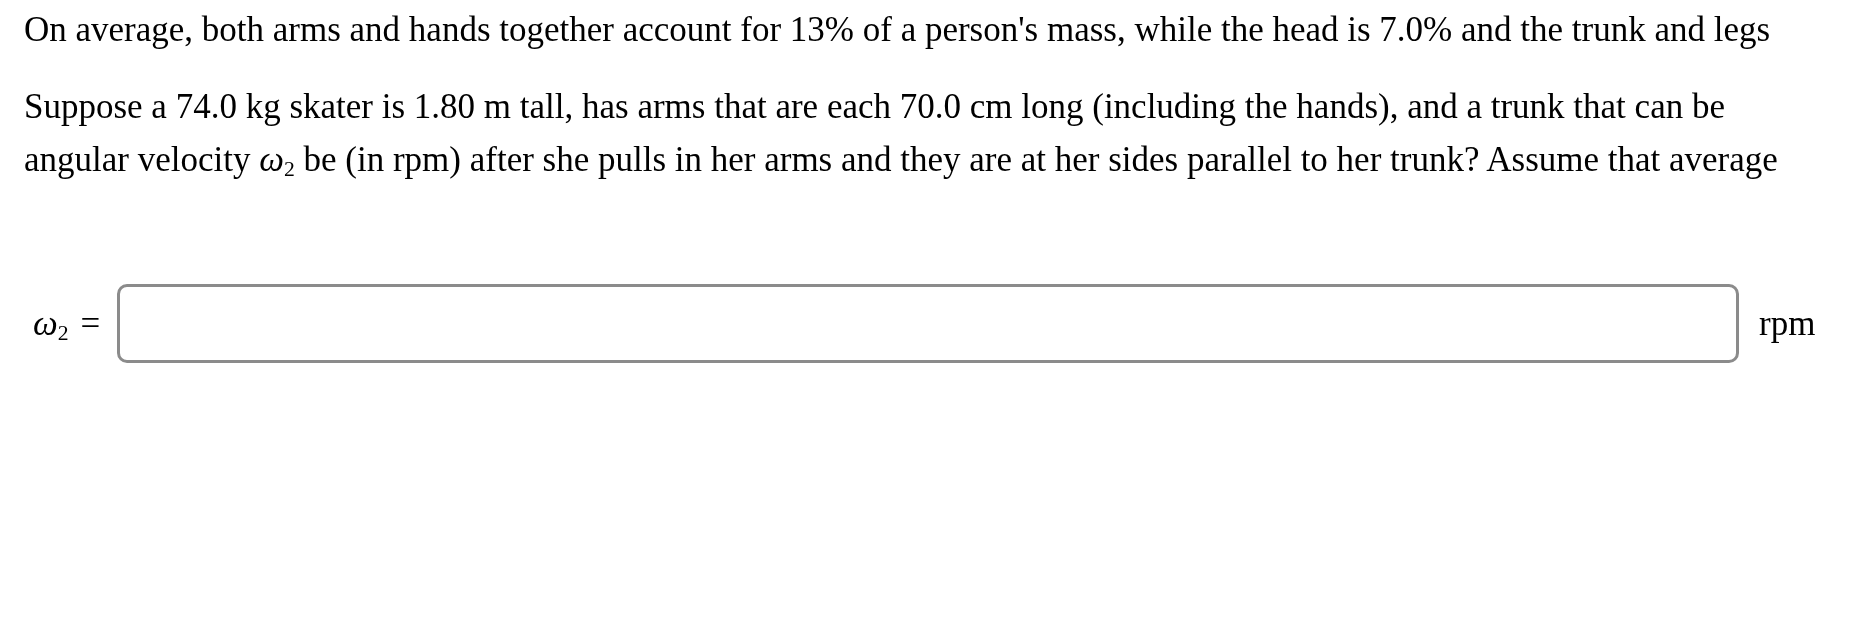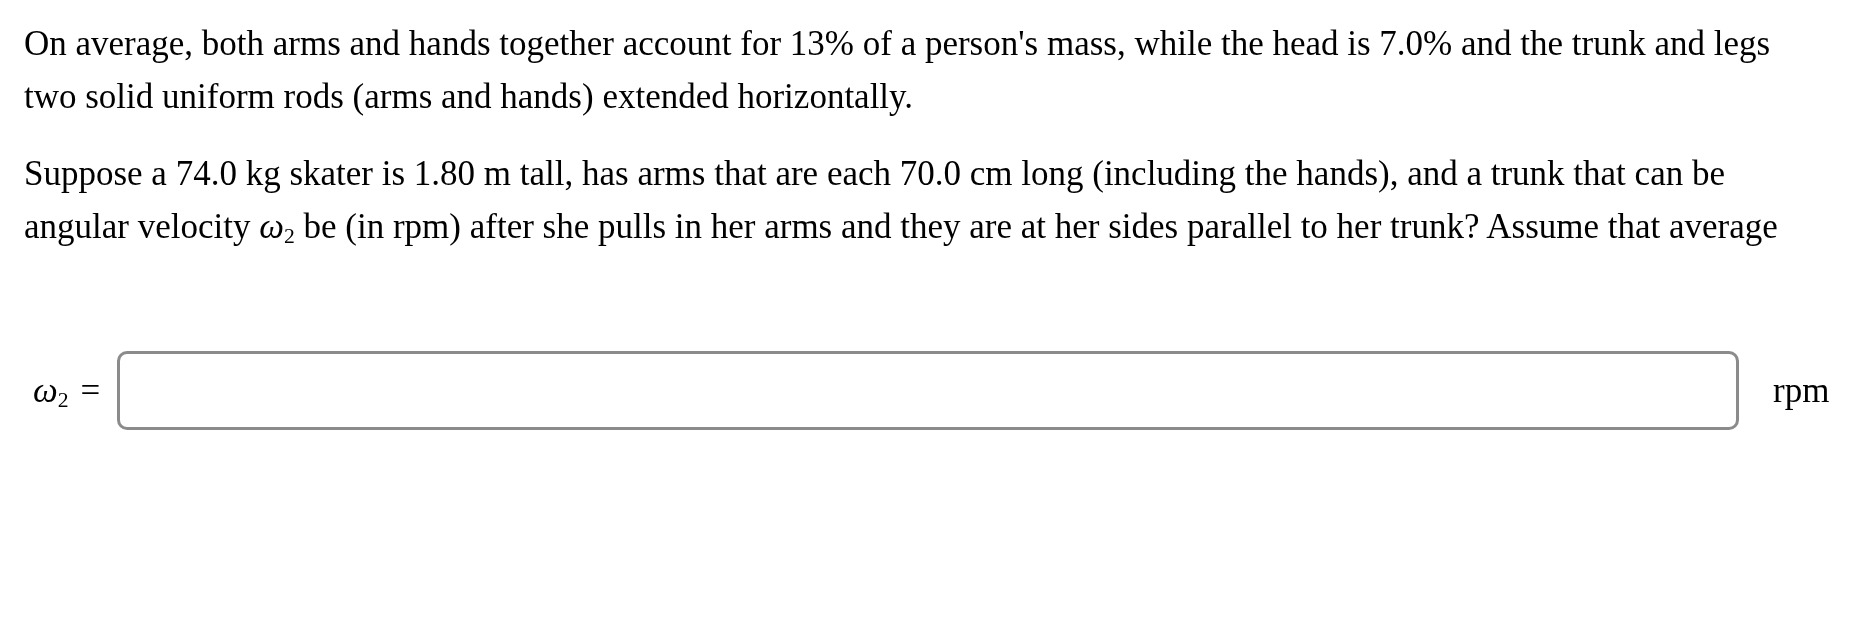--- a/index.html
+++ b/index.html
@@ -10,21 +10,21 @@
   .page {
     position: relative;
     width: 1866px;
     height: 636px;
     overflow: hidden;
     background: #ffffff;
     color: #000000;
     font-family: "Liberation Serif", "DejaVu Serif", serif;
     font-size: 35px;
     box-sizing: border-box;
-    padding: 17px 20px 0 24px;
+    padding: 3px 20px 0 24px;
   }
   .para {
     margin: 0;
   }
   .para .line {
     display: block;
     line-height: 53px;
     white-space: nowrap;
   }
   .para2 {
@@ -61,33 +61,32 @@
     border: 3px solid #8b8b8b;
     border-radius: 10px;
     background: #ffffff;
     outline: none;
     padding: 0 16px;
     font-family: "Liberation Serif", "DejaVu Serif", serif;
     font-size: 30px;
     color: #000000;
   }
   .unit {
-    margin-left: 25px;
+    margin-left: 11px;
     white-space: nowrap;
   }
 </style>
 </head>
 <body>
 
 <div class="page">
 
   <div>
     <p class="para">
       <span class="line">On average, both arms and hands together account for 13% of a person's mass, while the head is 7.0% and the trunk and legs</span>
-      <span class="line">two solid uniform rods (arms and hands) extended horizontally.</span>
     </p>
 
     <p class="para para2">
       <span class="line">Suppose a 74.0 kg skater is 1.80 m tall, has arms that are each 70.0 cm long (including the hands), and a trunk that can be</span>
       <span class="line"><span>angular velocity </span><span class="math-var">ω</span><sub class="math-sub">2</sub><span> be (in rpm) after she pulls in her arms and they are at her sides parallel to her trunk? Assume that average</span></span>
     </p>
   </div>
 
   <div class="answer-row">
     <span class="answer-label"><span class="math-var">ω</span><sub class="math-sub">2</sub><span class="equals">=</span></span>

